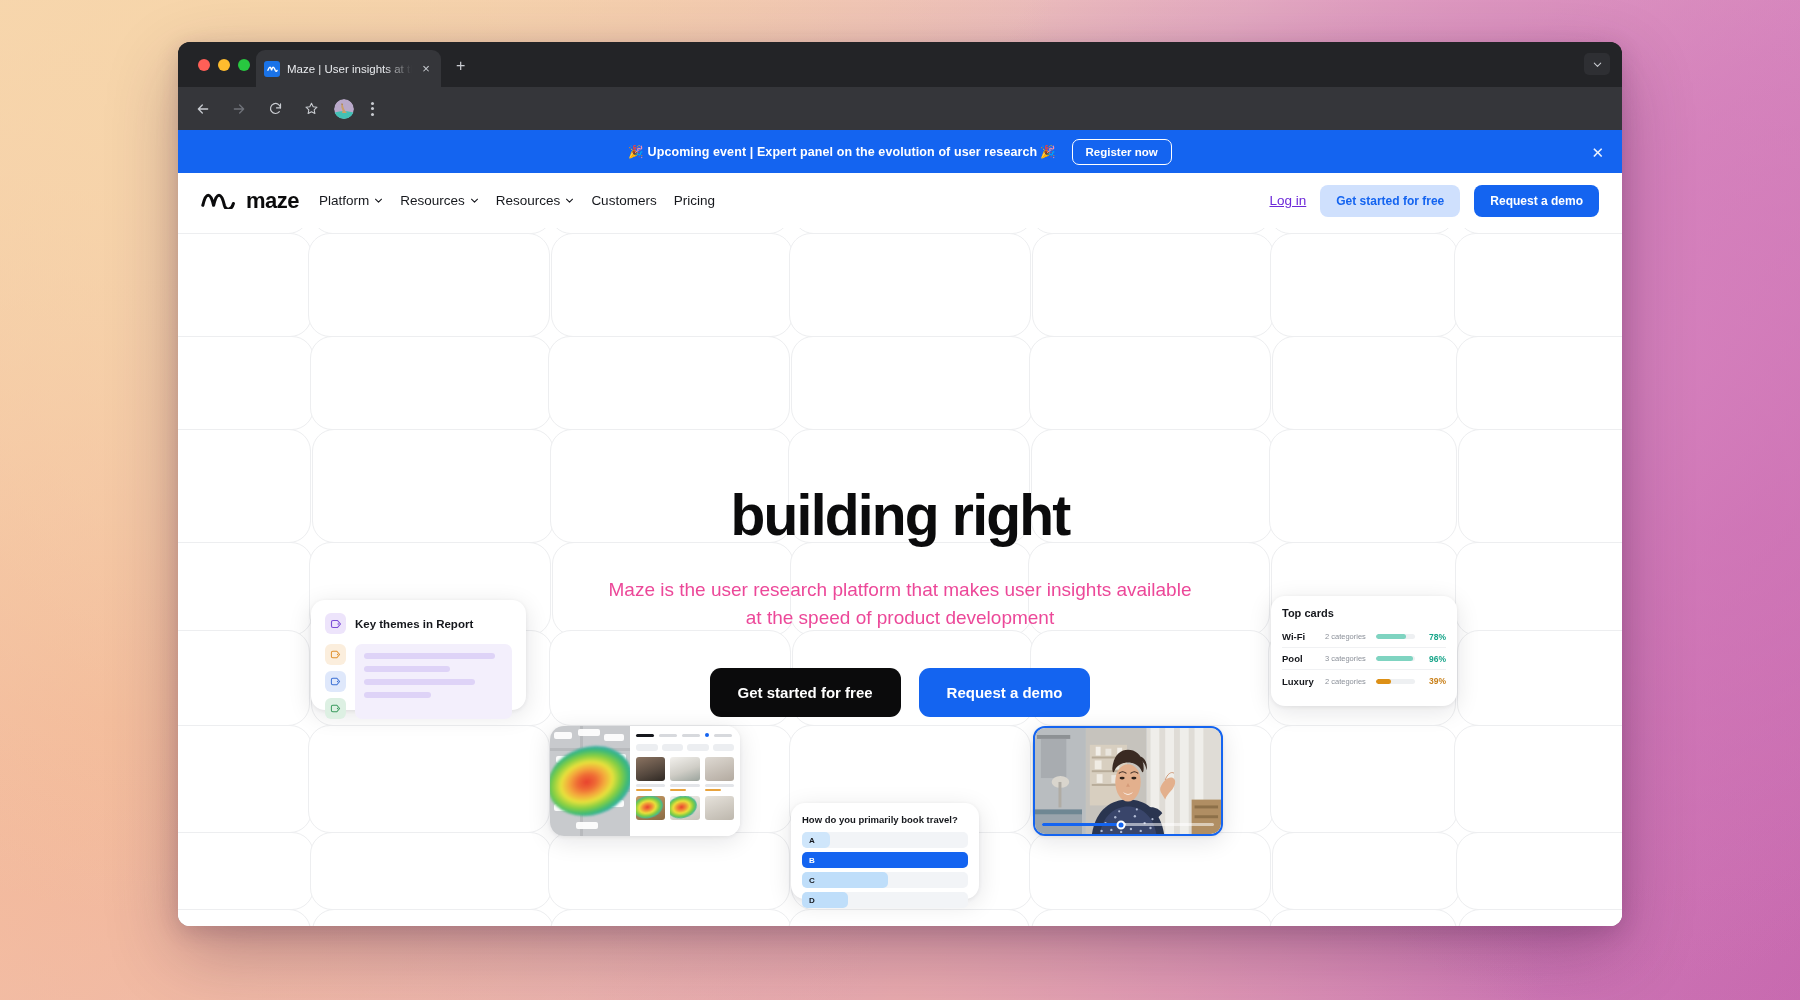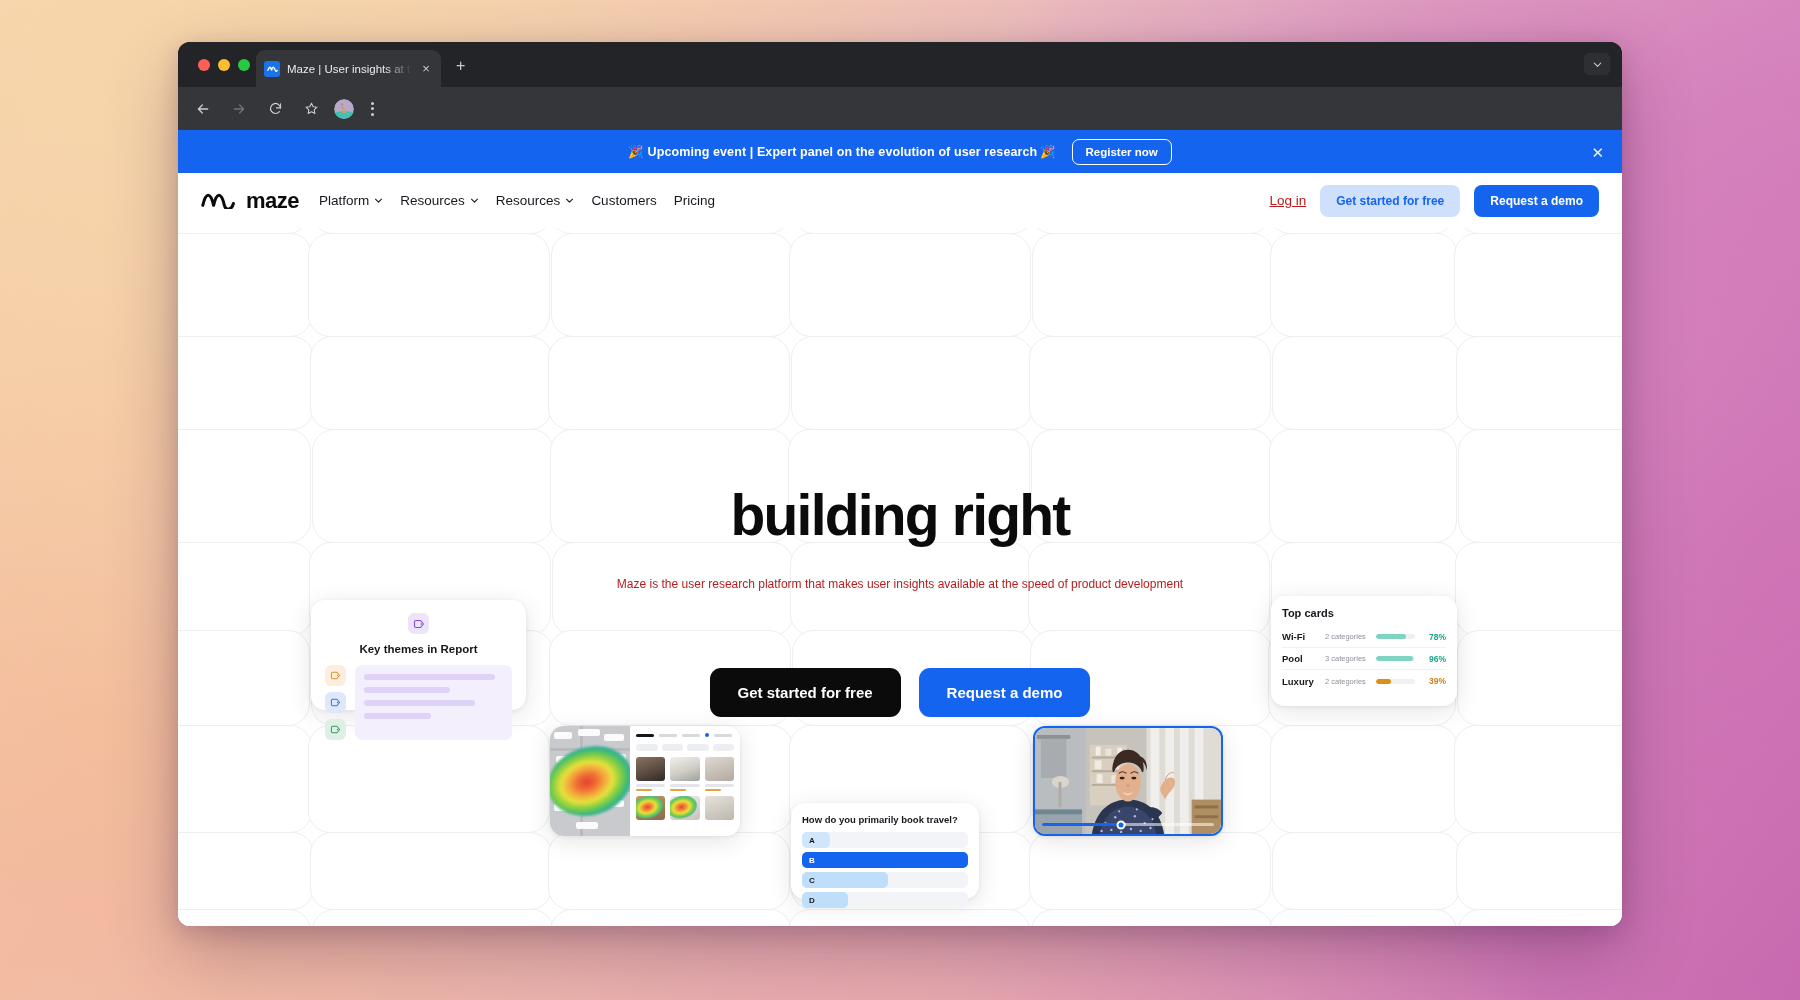--- a/index.html
+++ b/index.html
@@ -72,49 +72,49 @@
               color:#fff;font-size:15px;line-height:1;opacity:.92;}
 
   
   .nav{height:55px;display:flex;align-items:center;padding:0 23px;position:relative;z-index:6;background:#fff;}
   .logo{display:flex;align-items:center;gap:9px;margin-right:20px;}
   .logo-word{font-size:22px;font-weight:bold;letter-spacing:-.5px;color:#0b0b0c;}
   .navlinks{display:flex;align-items:center;gap:17px;}
   .navlink{font-size:13.5px;color:#16181d;display:flex;align-items:center;gap:5px;}
   .caret{width:9px;height:9px;}
   .navright{margin-left:auto;display:flex;align-items:center;gap:14px;}
-  .login{font-size:13.5px;color:#b91c1c;text-decoration:underline;}
+  .login{font-size:13.5px;color:#6d28d9;text-decoration:underline;}
   .btn-soft{background:#cfe0fd;color:#1464f0;font-size:12px;font-weight:bold;
             padding:9px 16px;border-radius:8px;}
   .btn-blue{background:#1464f0;color:#fff;font-size:12px;font-weight:bold;
             padding:9px 16px;border-radius:8px;}
 
   
   .hero{position:relative;height:698px;background:#fff;overflow:hidden;}
   .gridbg{position:absolute;inset:0;}
   .cell{position:absolute;border:1px solid #edeef0;border-radius:22px;background:#fff;}
 
   .hero-inner{position:absolute;inset:0;z-index:3;}
   .headline{position:absolute;left:0;right:0;top:132px;text-align:center;
             font-size:57px;line-height:1.09;font-weight:bold;letter-spacing:-1.8px;color:#0b0b0c;}
   .subhead{position:absolute;left:50%;transform:translateX(-50%);top:348px;width:600px;
-           text-align:center;font-size:12px;line-height:1.48;color:#b91c1c;}
+           text-align:center;font-size:19px;line-height:1.48;color:#ec4899;}
   .ctas{position:absolute;left:0;right:0;top:440px;display:flex;justify-content:center;gap:18px;}
   .cta-dark{background:#0b0b0c;color:#fff;font-size:15px;font-weight:bold;
             padding:16px 28px;border-radius:11px;}
   .cta-blue{background:#1464f0;color:#fff;font-size:15px;font-weight:bold;
             padding:16px 28px;border-radius:11px;}
 
   
   .card{position:absolute;background:#fff;border-radius:14px;
         box-shadow:0 5px 24px rgba(17,20,30,0.11),0 1px 4px rgba(17,20,30,0.07);z-index:4;}
 
   
   .c-themes{left:133px;top:372px;width:215px;height:110px;padding:13px 14px;}
-  .themes-head{display:flex;align-items:center;gap:9px;margin-bottom:10px;flex-direction:column;}
+  .themes-head{display:flex;align-items:center;gap:9px;margin-bottom:10px;}
   .tagbox{width:21px;height:21px;border-radius:6px;display:flex;align-items:center;justify-content:center;flex:0 0 21px;}
   .themes-title{font-size:11.5px;font-weight:bold;color:#15171c;}
   .themes-body{display:flex;gap:9px;}
   .themes-tags{display:flex;flex-direction:column;gap:6px;}
   .themes-lines{flex:1;background:#f3effc;border-radius:7px;padding:9px 9px;
                 display:flex;flex-direction:column;gap:7px;}
   .ln{height:6px;border-radius:3px;background:#ded3f7;}
 
   
   .c-top{left:1093px;top:368px;width:186px;height:110px;padding:11px 11px;}

